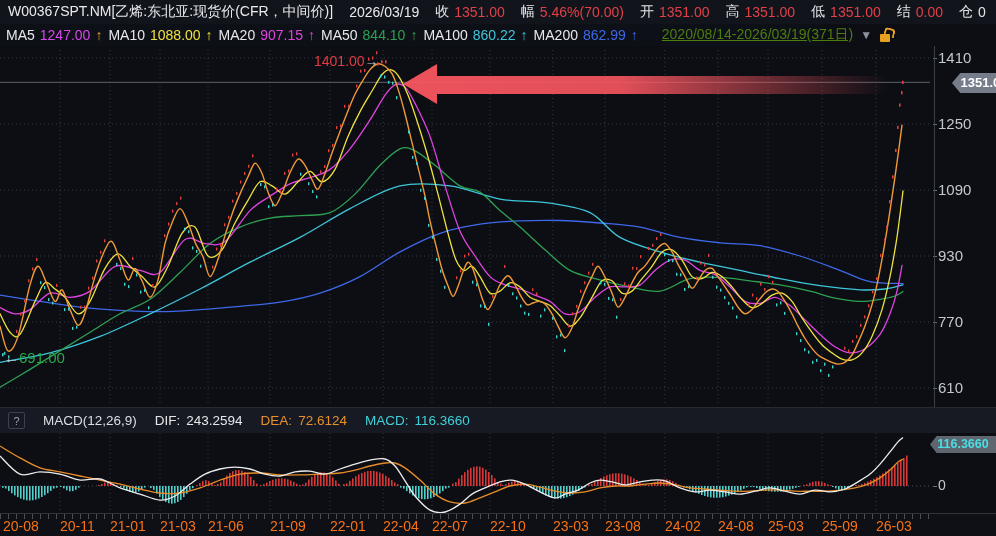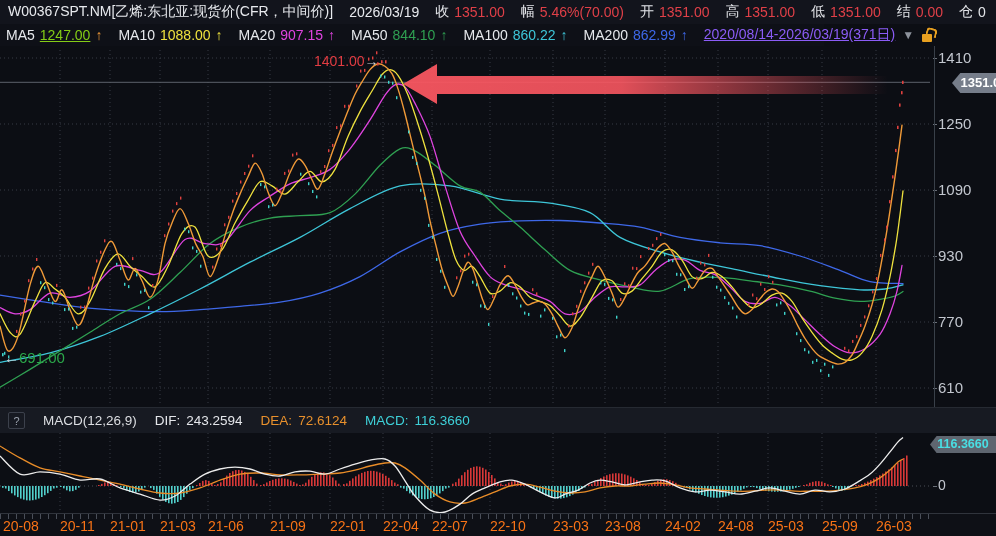--- a/index.html
+++ b/index.html
@@ -11,27 +11,27 @@
           display:flex;align-items:center;gap:16px;padding-left:8px;box-sizing:border-box;
           font-size:14px;white-space:nowrap;}
   .t-title{color:#e8eaee;text-align:center;}
   .t-date{color:#e8eaee;}
   .t-field{display:inline-flex;gap:5px;align-items:center;}
   .t-lab{color:#e2e4e8;}
   .t-val{color:#e2e4e8;}
   .t-val.red{color:#e04048;}
   
   .marow{position:absolute;left:0;top:24px;width:824px;height:22px;background:#0e1017;
-         display:flex;align-items:center;gap:16px;padding-left:6px;box-sizing:border-box;
+         display:flex;align-items:center;gap:6px;padding-left:6px;box-sizing:border-box;
          font-size:14px;white-space:nowrap;}
   .ma-item{display:inline-flex;gap:5px;align-items:center;}
   .ma-label{color:#e6e8ec;}
   .ma-val,.ma-arrow{color:#ccc;}
   .marange{margin-left:auto;display:flex;align-items:center;gap:7px;margin-right:6px;}
-  .range-text{color:#8b5cf6;font-size:14px;text-decoration:underline;cursor:pointer;}
+  .range-text{color:#4d7c0f;font-size:14px;text-decoration:underline;cursor:pointer;margin-left:18px;}
   .caret{color:#8d929c;font-size:12px;cursor:pointer;}
   .lock{position:relative;width:13px;height:15px;cursor:pointer;}
   .lock .shackle{position:absolute;left:5px;top:0;width:7px;height:7px;border:2px solid #e8a020;
                  border-bottom:none;border-radius:4px 4px 0 0;transform:rotate(14deg);}
   .lock .body{position:absolute;left:1px;top:6px;width:10px;height:8px;background:#e8a020;border-radius:1px;}
   
   .chart-area{position:absolute;left:0;top:46px;width:996px;height:361px;background:#0c0e14;padding-left:20px;}
   .y-axis-line{position:absolute;left:934px;top:46px;width:1px;height:467px;background:#394049;}
   .y-tick{position:absolute;left:938px;font-size:15px;color:#c3c7cf;line-height:18px;}
   .y-tick::before{content:"";position:absolute;left:-5px;top:9px;width:4px;height:1px;background:#6a6f78;}
@@ -101,21 +101,21 @@
   <span class="t-field">
       <span class="t-lab">仓</span>
       <span class="t-val">0</span>
     </span>
 
 </div>
 
 <div class="marow">
   <span class="ma-item">
       <span class="ma-label">MA5</span>
-      <span class="ma-val" style="color: #84cc16; text-decoration: underline;">1247.00</span>
+      <span class="ma-val" style="color: #d946ef;">1247.00</span>
       <span class="ma-arrow" style="color: rgb(240, 154, 56);">↑</span>
     </span>
   <span class="ma-item">
       <span class="ma-label">MA10</span>
       <span class="ma-val" style="color: rgb(239, 226, 62);">1088.00</span>
       <span class="ma-arrow" style="color: rgb(239, 226, 62);">↑</span>
     </span>
   <span class="ma-item">
       <span class="ma-label">MA20</span>
       <span class="ma-val" style="color: rgb(224, 68, 224);">907.15</span>

